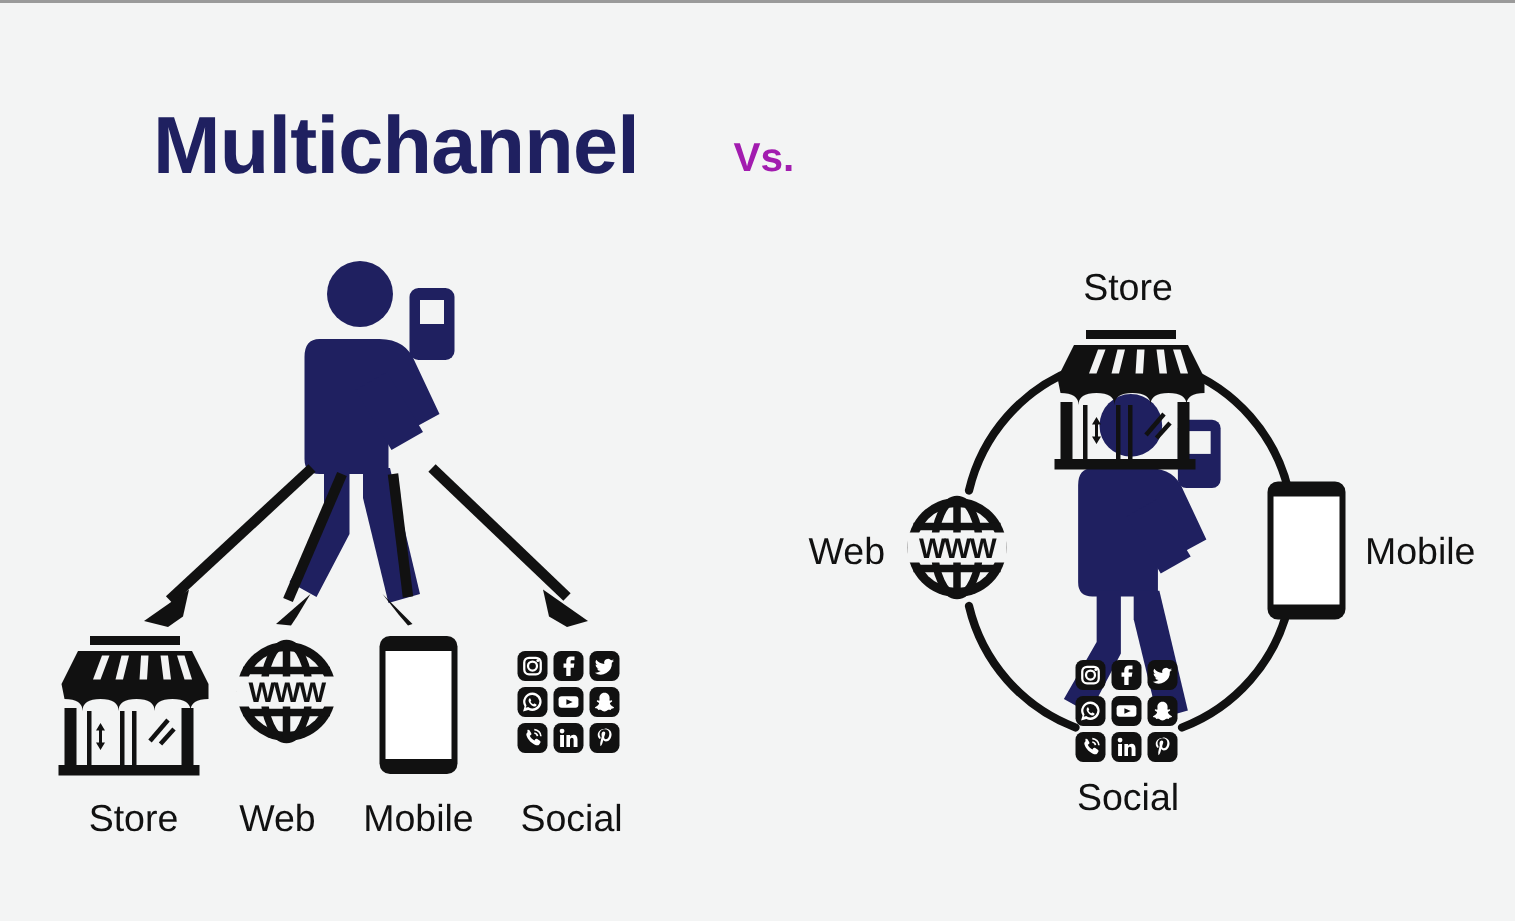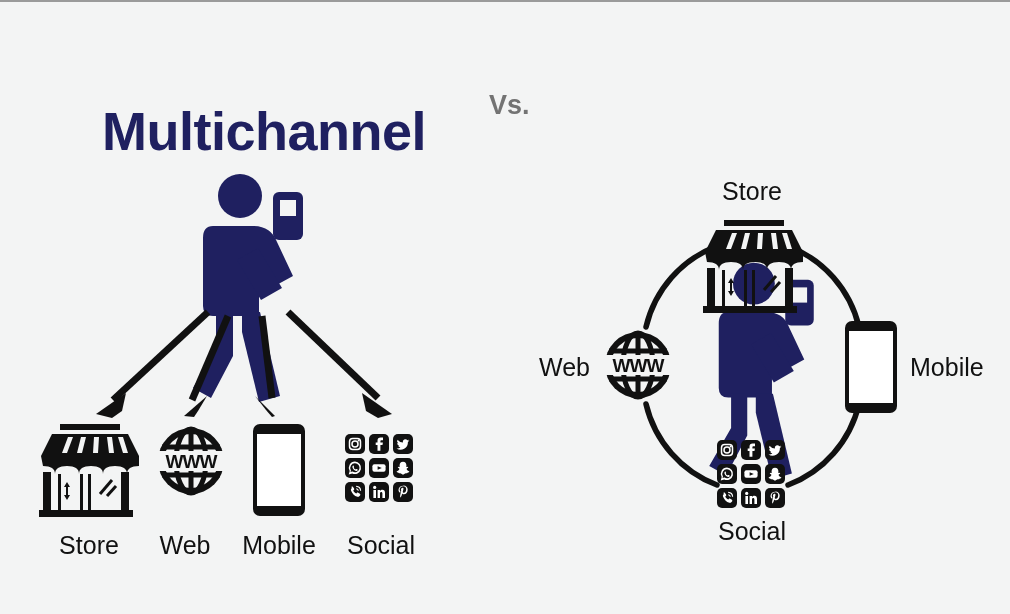--- a/index.html
+++ b/index.html
@@ -24,32 +24,31 @@
     box-sizing: border-box;
   }
   .abs { position: absolute; }
 
   
   .title {
     font-weight: bold;
     letter-spacing: -0.5px;
     white-space: nowrap;
     line-height: 1;
-    margin-top: 34px;
   }
   #title-multichannel {
     left: 102px; top: 68px;
     font-size: 54px;
     color: #1f2060;
   }
   #title-vs {
     left: 489px; top: 90px;
     font-size: 27px;
     font-weight: bold;
-    color: #737373;
+    color: #a21caf;
     white-space: nowrap;
     line-height: 1;
   }
   #title-omnichannel {
     left: 596px; top: 68px;
     font-size: 54px;
     color: #1f2060;
   }
 
   

